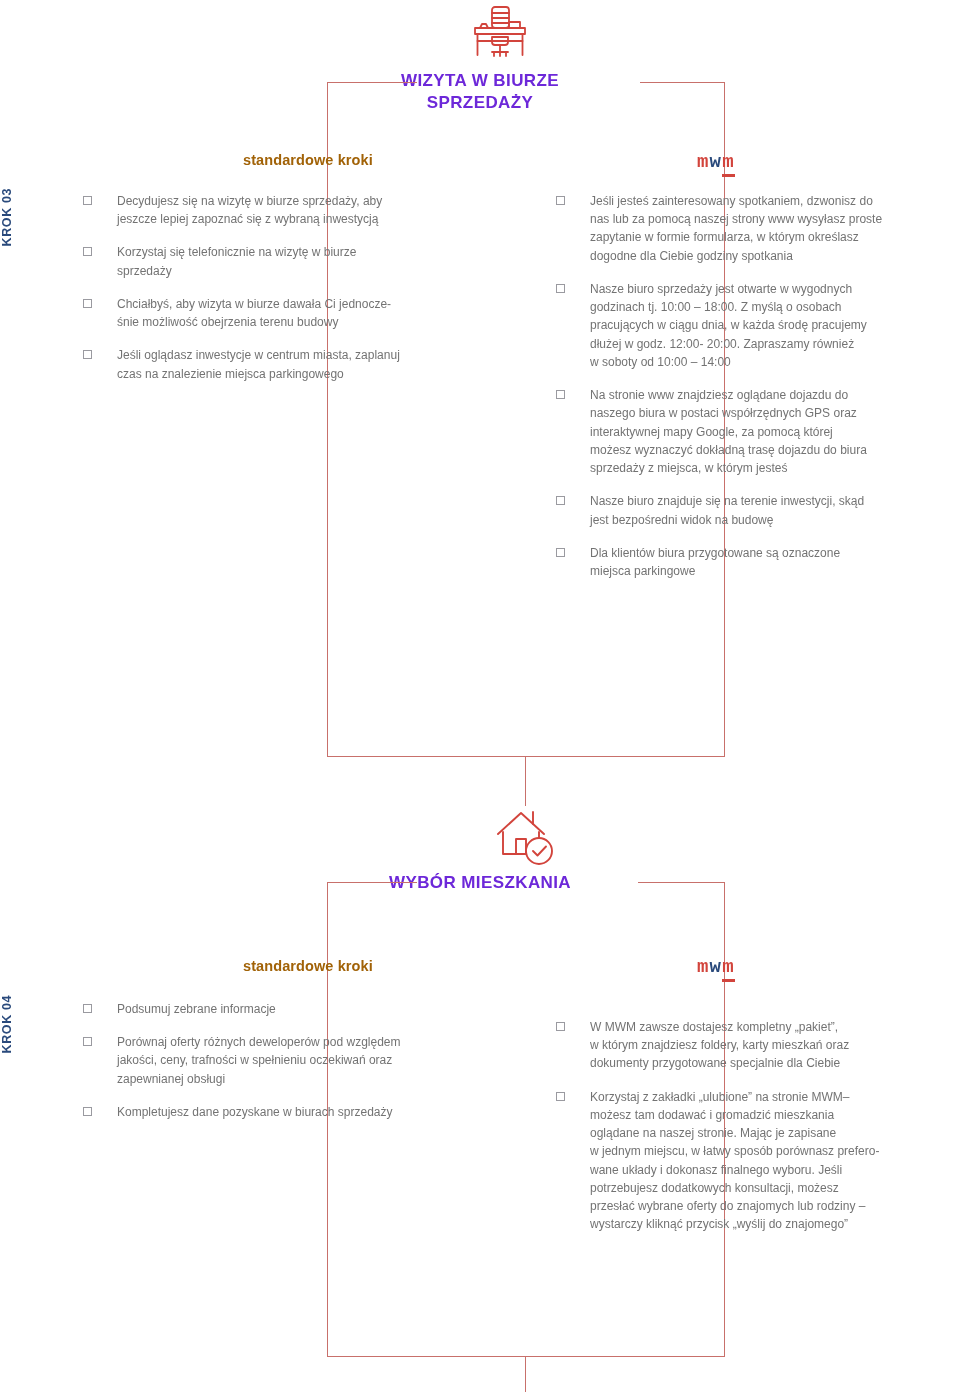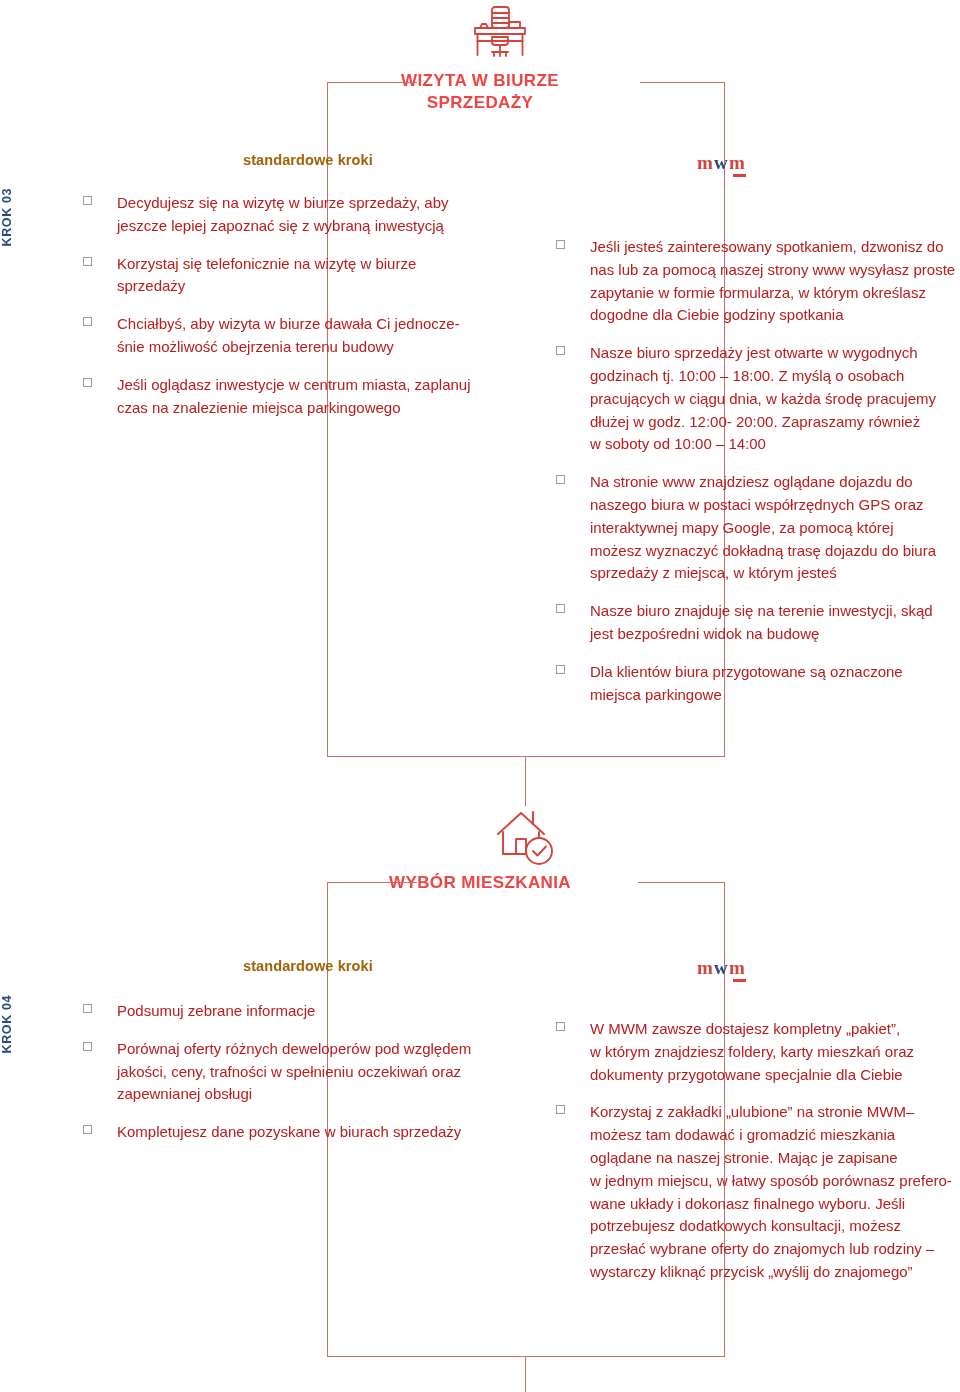--- a/index.html
+++ b/index.html
@@ -41,42 +41,42 @@
     position: absolute;
     display: flex;
     align-items: center;
     justify-content: center;
   }
 
   
   .sec-title {
     position: absolute;
     text-align: center;
-    color: #ef4444;
+    color: #6d28d9;
     font-weight: bold;
     font-size: 17px;
     letter-spacing: 0.4px;
     line-height: 1.32;
     font-family: "Liberation Sans", sans-serif;
   }
 
   
   .col-caption {
     position: absolute;
     color: #a16207;
     font-size: 14.5px;
     font-weight: bold;
     font-family: "Liberation Sans", sans-serif;
     letter-spacing: 0.1px;
   }
 
   
   .mwm {
     position: absolute;
-    font-family: Liberation Serif, serif;
+    font-family: Liberation Mono, monospace;
     font-size: 19px;
     font-weight: bold;
     letter-spacing: 1.2px;
     line-height: 1;
   }
   .mwm .m1, .mwm .m2 { color: #d2443c; }
   .mwm .w { color: #2a4a7c; }
   .mwm .rule {
     position: absolute;
     right: 0;
@@ -88,22 +88,22 @@
 
   
   .col {
     position: absolute;
   }
   .item {
     position: relative;
     display: block;
     padding-left: 34px;
     margin-bottom: 15px;
-    color: #b91c1c;
-    font-size: 15px;
+    color: #737373;
+    font-size: 12px;
     line-height: 1.52;
     font-family: "Liberation Sans", sans-serif;
   }
   .item .box {
     position: absolute;
     left: 0;
     top: 4px;
     width: 9px;
     height: 9px;
     border: 1px solid #9a9aa0;
@@ -177,21 +177,21 @@
       <span class="txt">Chciałbyś, aby wizyta w biurze dawała Ci jednocze-
 śnie możliwość obejrzenia terenu budowy</span>
     </div>
     <div class="item">
       <span class="box"></span>
       <span class="txt">Jeśli oglądasz inwestycje w centrum miasta, zaplanuj
 czas na znalezienie miejsca parkingowego</span>
     </div>
   </div>
 
-  <div class="col" style="left:556px; top:192px; width:400px;margin-top:44px;">
+  <div class="col" style="left:556px; top:192px; width:400px;">
     <div class="item">
       <span class="box"></span>
       <span class="txt">Jeśli jesteś zainteresowany spotkaniem, dzwonisz do
 nas lub za pomocą naszej strony www wysyłasz proste
 zapytanie w formie formularza, w którym określasz
 dogodne dla Ciebie godziny spotkania</span>
     </div>
     <div class="item">
       <span class="box"></span>
       <span class="txt">Nasze biuro sprzedaży jest otwarte w wygodnych

